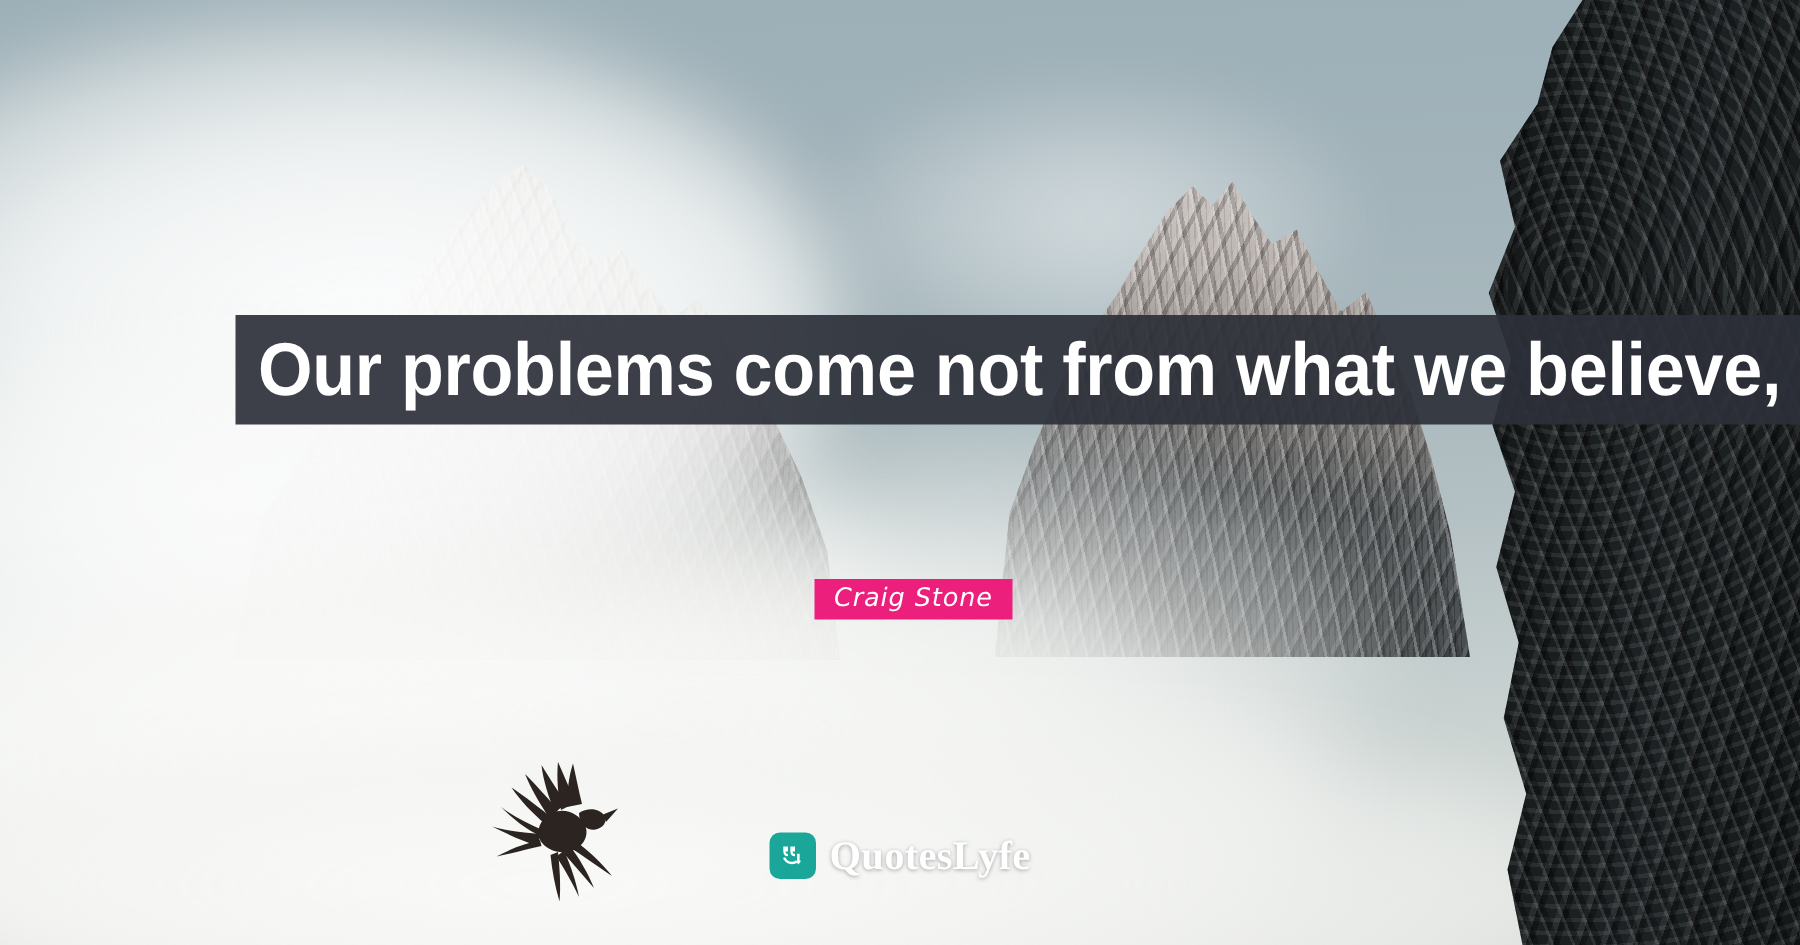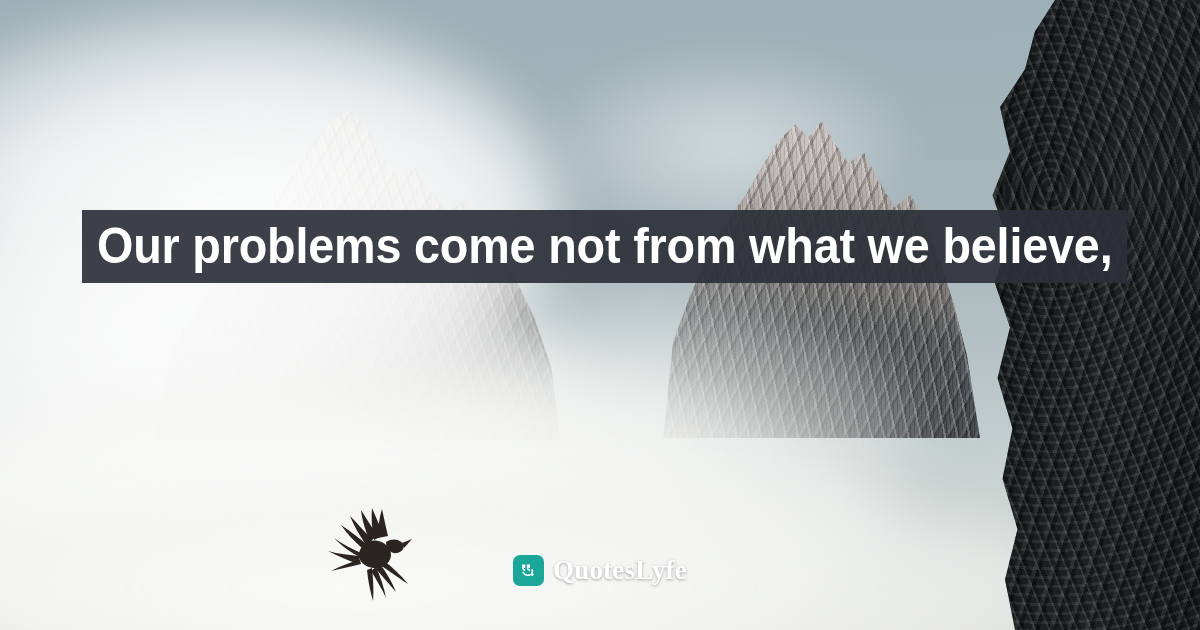--- a/index.html
+++ b/index.html
@@ -217,21 +217,21 @@
     position: absolute;
     left: 0;
     top: 210px;
     width: 1200px;
   }
 
   .quote-row {
     display: flex;
   }
 
-  .quote-row.row-1 { justify-content: flex-end; padding-left: 157px; }
+  .quote-row.row-1 { justify-content: flex-start; padding-left: 157px; }
   .quote-row.row-2 { justify-content: flex-start; padding-left: 233px; margin-top: 6px; }
 
   .quote-band {
     background: rgba(44, 48, 56, 0.92);
     color: #ffffff;
     font-weight: 700;
     font-size: 50px;
     line-height: 73px;
     letter-spacing: -0.2px;
     padding: 0 16px;
@@ -344,20 +344,21 @@
     </svg>
 
   </div>
 
   <div id="quote-block">
     <div class="quote-row row-1">
       <div class="quote-band line-1">Our problems come not from what we believe,</div>
     </div>
   </div>
 
+  <div id="author-badge">Craig Stone</div>
 
   <div id="brand">
     <div id="brand-mark">
       <svg width="21" height="21" viewBox="0 0 21 21" aria-hidden="true">
         <g fill="#ffffff">
           <path d="M4.2 4.4 h3.1 v3.3 h-1.6 c0 1.0 0.5 1.6 1.6 1.7 v1.5 c-2.1 -0.1 -3.1 -1.3 -3.1 -3.4 z"></path>
           <path d="M8.9 4.4 h3.1 v3.3 h-1.6 c0 1.0 0.5 1.6 1.6 1.7 v1.5 c-2.1 -0.1 -3.1 -1.3 -3.1 -3.4 z"></path>
           <path d="M4.0 12.0 c1.1 2.6 3.3 4.1 6.0 4.1 c1.4 0 2.6 -0.4 3.6 -1.1 l-1.0 -1.3 c-0.8 0.5 -1.7 0.8 -2.6 0.8 c-2.0 0 -3.6 -1.0 -4.5 -3.0 z"></path>
           <path d="M13.4 9.2 h1.7 v6.0 h-1.7 z"></path>
           <path d="M12.4 13.9 h3.7 l-1.85 2.4 z"></path>

